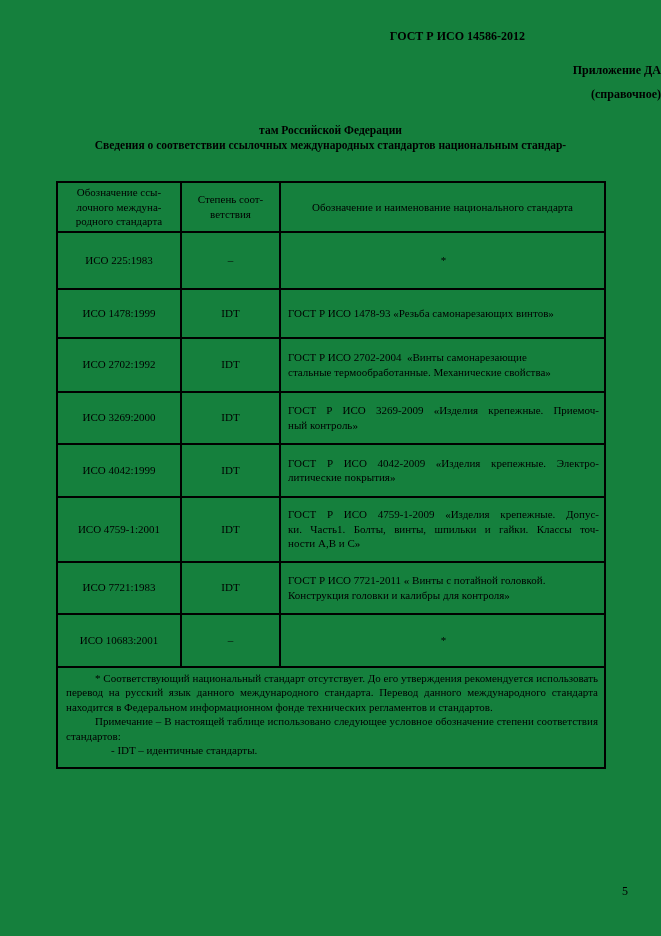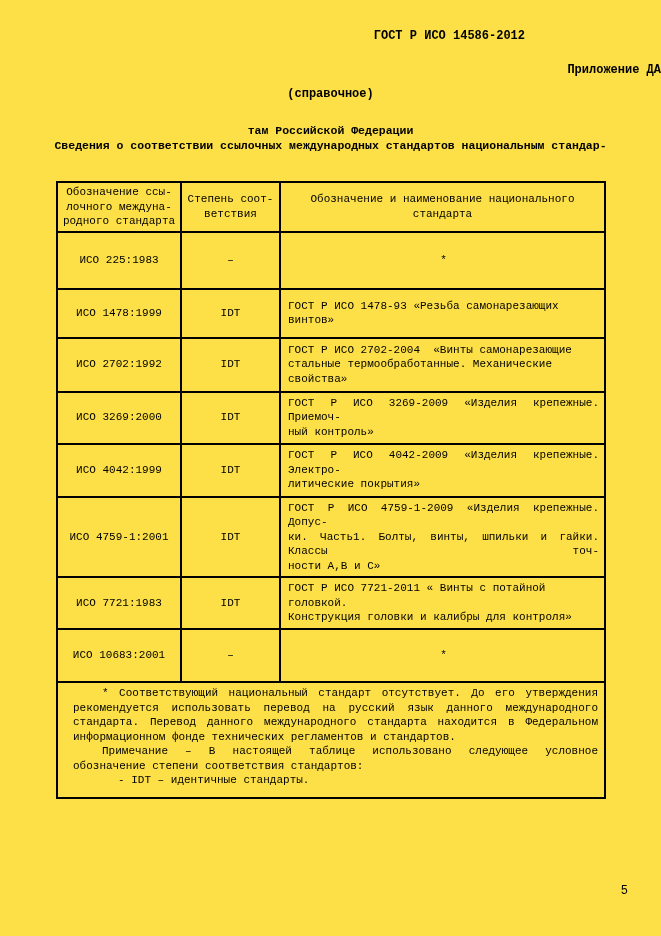--- a/index.html
+++ b/index.html
@@ -1,25 +1,25 @@
 <!DOCTYPE html>
 <html lang="ru"><head>
 <meta charset="utf-8">
 <style>
   html,body{margin:0;padding:0;background:#fff;}
   .page{
-    width:661px;height:936px;position:relative;background:#fde047;color:#000;
-    font-family:Liberation Mono, monospace;overflow:hidden;
+    width:661px;height:936px;position:relative;background:#15803d;color:#000;
+    font-family:Liberation Serif, serif;overflow:hidden;
   }
   .running-header{
     padding-top:29px;text-align:right;padding-right:136px;
     font-weight:bold;font-size:12px;line-height:14px;
   }
   .appendix-title{margin-top:20px;text-align:right;font-weight:bold;font-size:12px;line-height:14px;}
-  .appendix-subtitle{margin-top:10px;text-align:center;font-weight:bold;font-size:12px;line-height:14px;}
+  .appendix-subtitle{margin-top:10px;text-align:right;font-weight:bold;font-size:12px;line-height:14px;}
   .doc-title{margin-top:22px;text-align:center;font-weight:bold;font-size:11.5px;line-height:15px;}
   .doc-title .cell-line{white-space:pre-wrap;}
 
   table.std-table{
     border-collapse:collapse;table-layout:fixed;
     margin:28px 0 0 56px;width:548px;border-radius:19px;
   }
   .std-table th,.std-table td{
     border:2px solid #000;font-size:11px;line-height:14.5px;
     font-weight:normal;vertical-align:middle;color:#000;
@@ -34,21 +34,21 @@
   tbody tr:nth-child(1) td{height:43px;}
   tbody tr:nth-child(2) td{height:35px;}
   tbody tr:nth-child(3) td{height:40px;}
   tbody tr:nth-child(4) td{height:38px;}
   tbody tr:nth-child(5) td{height:39px;}
   tbody tr:nth-child(6) td{height:51px;}
   tbody tr:nth-child(7) td{height:38px;}
   tbody tr:nth-child(8) td{height:39px;}
   tbody tr:nth-child(9) td{height:28px;}
 
-  .fn-cell{padding:3px 6px 9px 15px;vertical-align:top;}
+  .fn-cell{padding:3px 6px 9px 8px;vertical-align:top;}
   .fn-p{margin:0;font-size:11px;line-height:14.5px;text-indent:29px;text-align:justify;}
   .fn-p.fn-last{text-indent:45px;text-align:left;}
 
   .page-number{position:absolute;top:884px;right:33px;font-size:12px;}
 </style>
 </head>
 <body>
 
 <div class="page">
 

